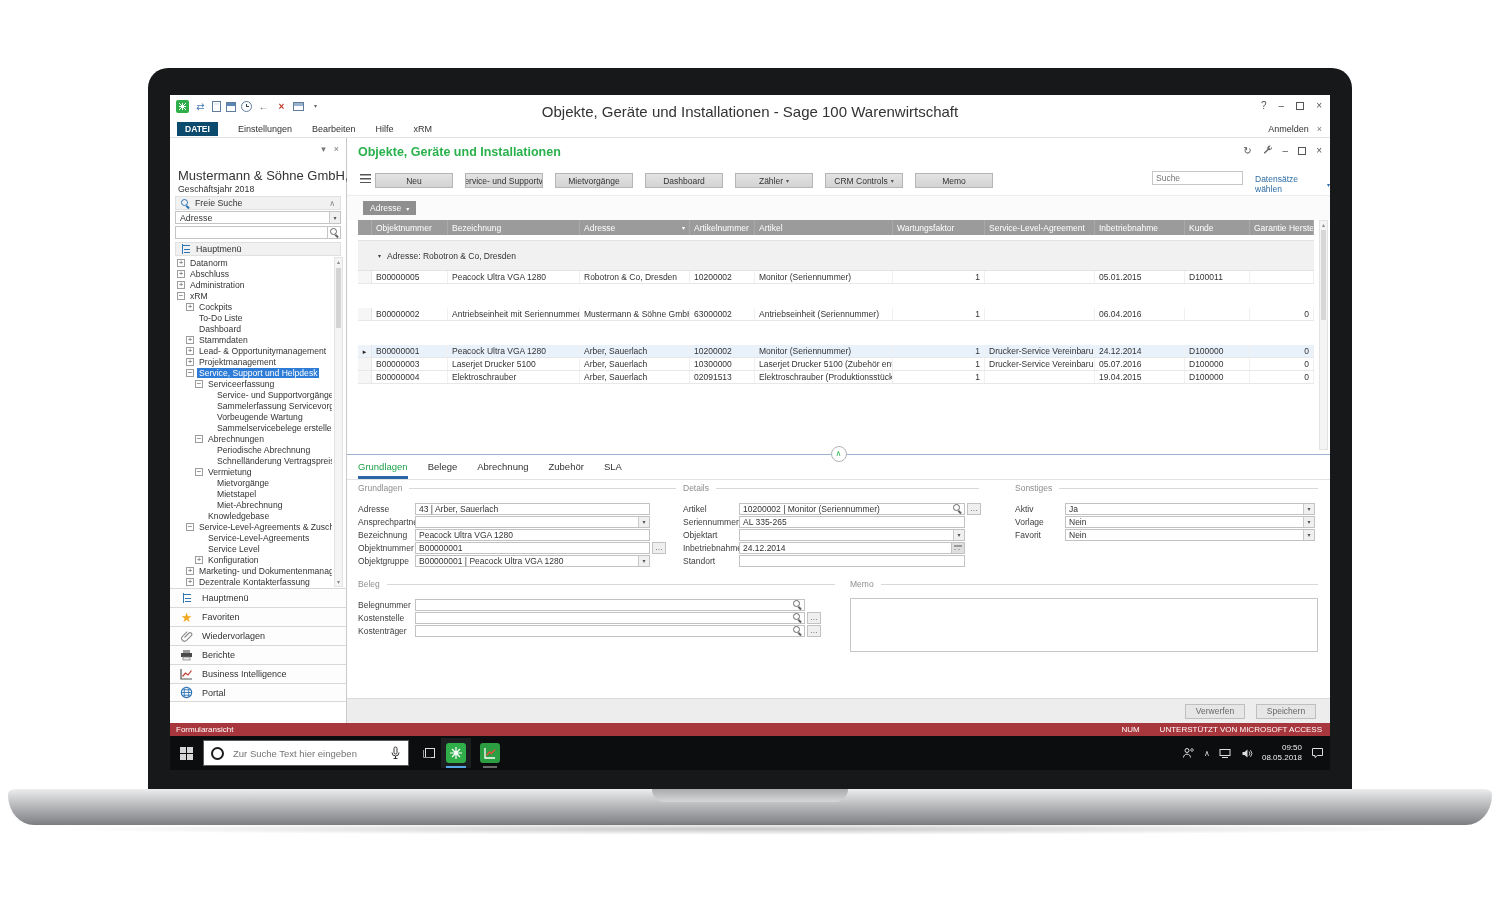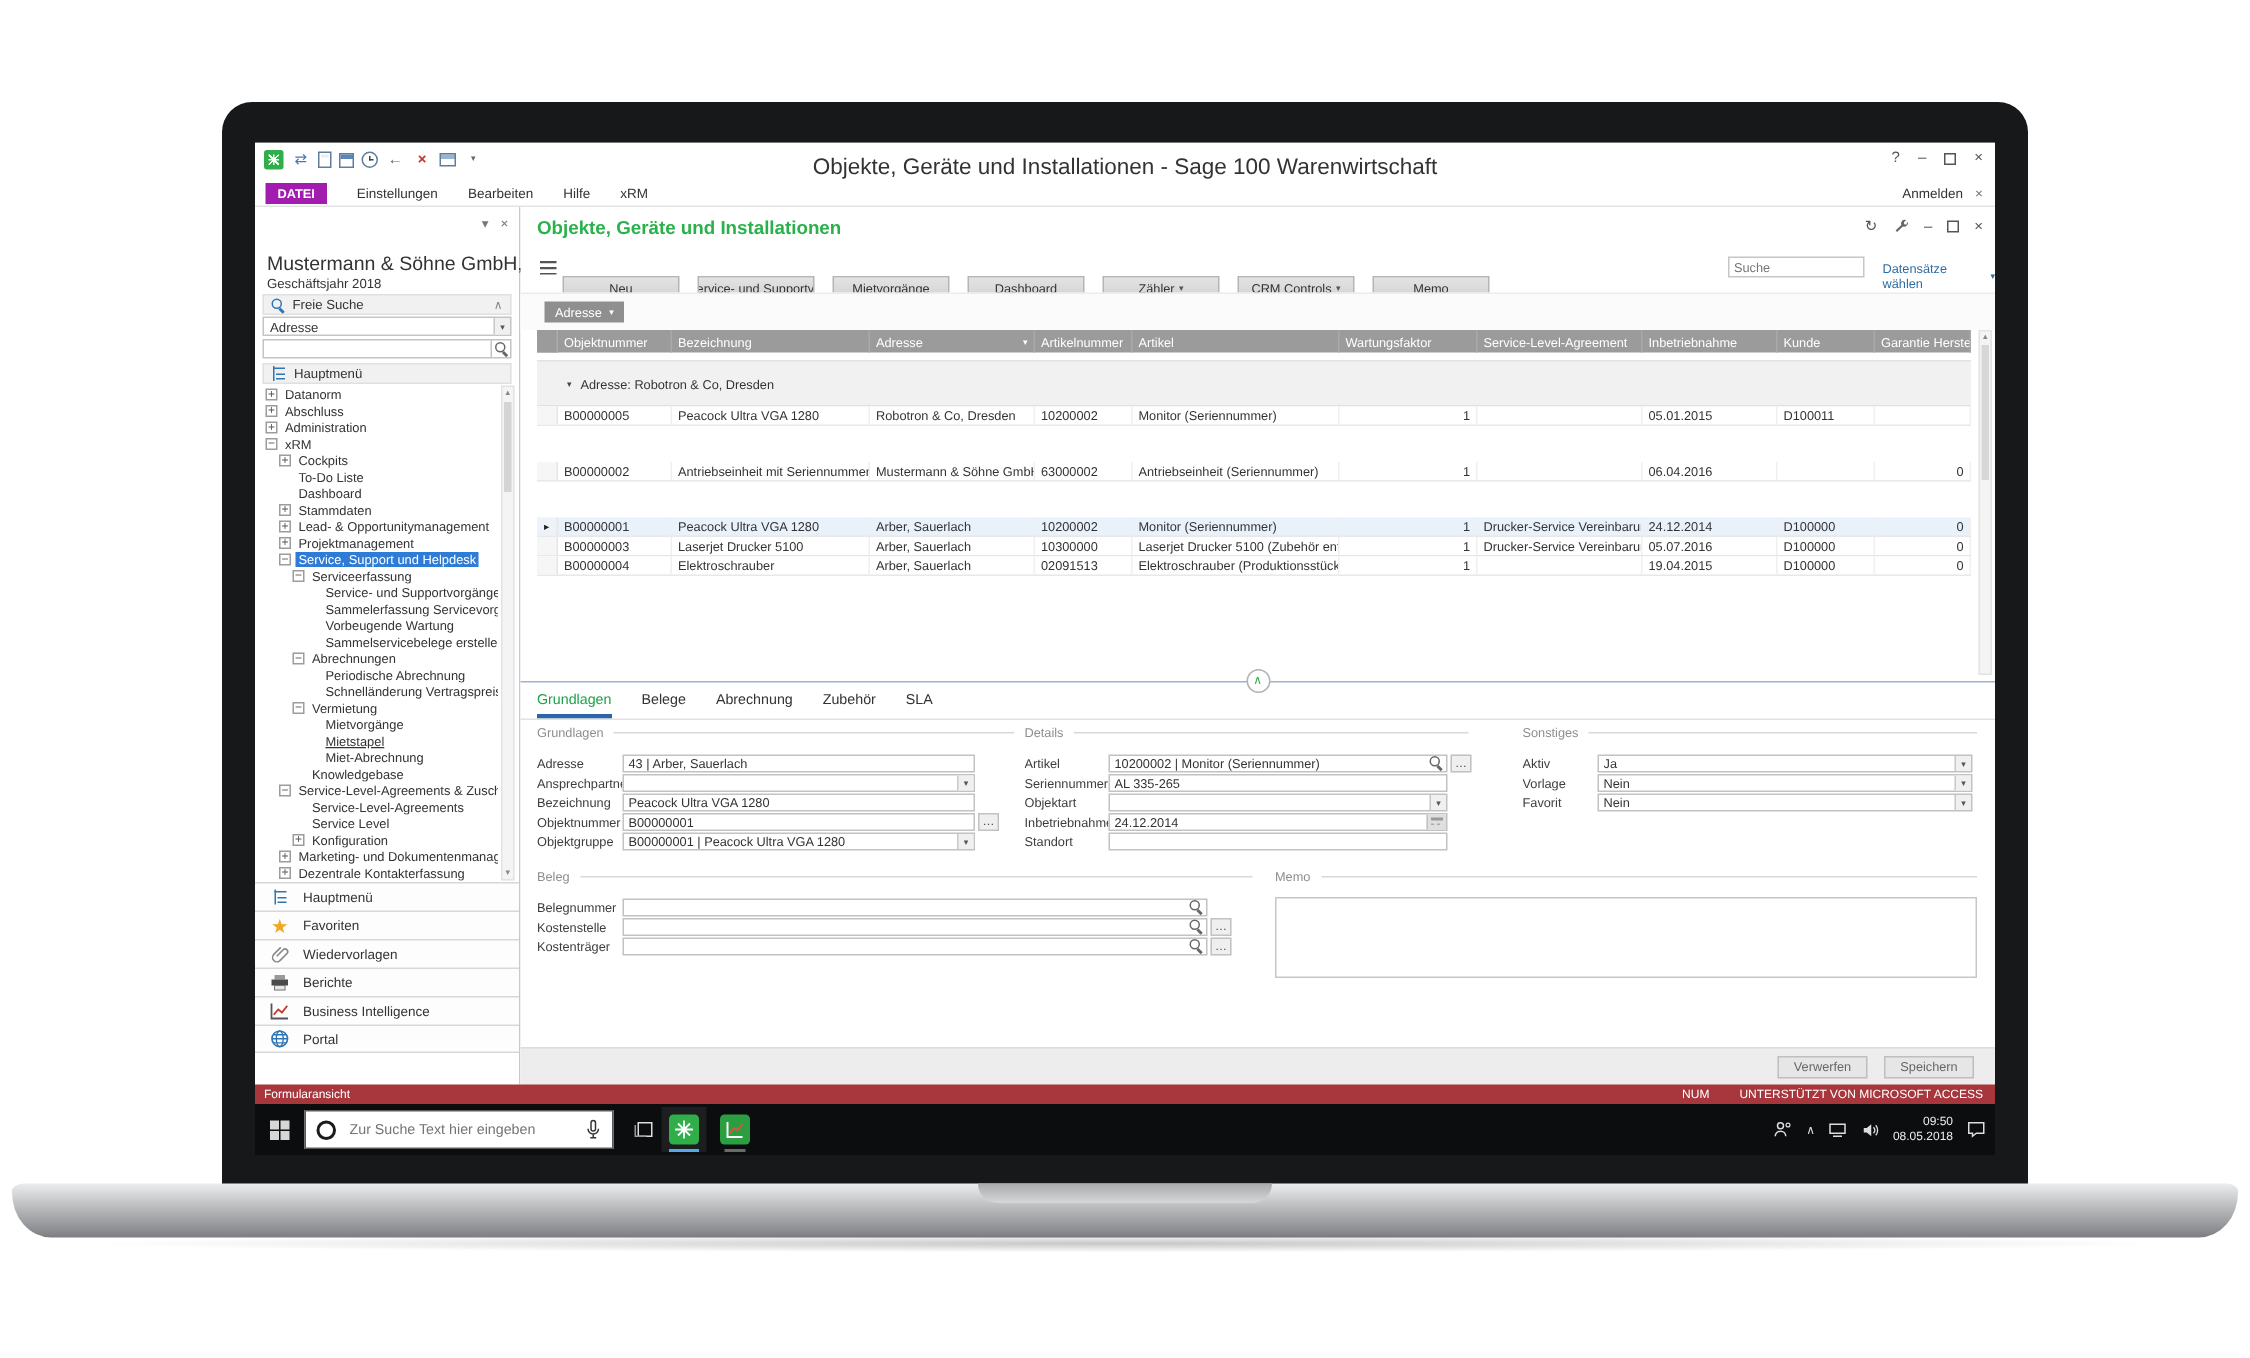--- a/index.html
+++ b/index.html
@@ -37,21 +37,21 @@
   .ico-calc{width:9px;height:11px;background:linear-gradient(#eaeef3,#eaeef3) 1px 1px/5px 2px no-repeat,#fff;}
   .ico-cal{width:10px;height:10px;background:linear-gradient(#5b87b8,#5b87b8) 0 0/10px 3px no-repeat,#fff;}
   .ico-clock{width:11px;height:11px;border-radius:50%;position:relative;background:#fff;}
   .ico-clock::before{content:"";position:absolute;left:4px;top:2px;width:1px;height:3px;background:#345;}
   .ico-clock::after{content:"";position:absolute;left:4px;top:4px;width:3px;height:1px;background:#345;}
   .ico-winm{width:11px;height:9px;background:linear-gradient(#9bb3cc,#9bb3cc) 0 0/11px 3px no-repeat,#fff;}
   .wtitle{position:absolute;left:0;right:0;top:8px;text-align:center;font-size:15px;color:#333;}
   .wc{position:absolute;right:8px;top:5px;display:flex;gap:12px;align-items:center;color:#555;font-size:10px;}
   .ico-restore{display:inline-block;width:8px;height:8px;border:1px solid #555;}
   .menubar{position:relative;height:16px;display:flex;align-items:center;font-size:9px;color:#333;}
-  .mdatei{background:#a21caf;color:#fff;padding:2px 8px;margin-left:7px;font-weight:bold;font-size:8.5px;}
+  .mdatei{background:#0c4a6e;color:#fff;padding:2px 8px;margin-left:7px;font-weight:bold;font-size:8.5px;}
   .mitem{margin-left:20px;}
   .anmelden{position:absolute;right:8px;display:flex;gap:8px;align-items:center;color:#333;}
   .anmelden .x{color:#777;font-size:9px;}
 
   .appbody{position:absolute;left:0;top:42px;right:0;bottom:13px;display:flex;border-top:1px solid #e3e3e3;}
 
   
   .sidebar{position:relative;width:177px;background:#fff;border-right:1px solid #c9c9c9;flex:none;}
   .spctl{position:absolute;top:6px;right:7px;display:flex;gap:8px;color:#777;font-size:9px;}
   .company{position:absolute;top:30px;left:8px;font-size:13px;color:#333;white-space:nowrap;}
@@ -98,21 +98,21 @@
   .bico{width:13px;height:13px;flex:none;display:flex;align-items:center;justify-content:center;}
 
   
   .main{position:relative;flex:1;background:#fff;}
   .mtitle{position:absolute;left:11px;top:7px;font-size:12.5px;font-weight:bold;color:#2bb14c;}
   .mwc{position:absolute;right:8px;top:7px;display:flex;gap:10px;align-items:center;color:#555;font-size:10px;}
   .hamb{position:absolute;left:13px;top:36px;width:11px;height:9px;
     background:linear-gradient(#555,#555) 0 0/11px 1.5px no-repeat,
     linear-gradient(#555,#555) 0 4px/11px 1.5px no-repeat,
     linear-gradient(#555,#555) 0 8px/11px 1.5px no-repeat;}
-  .tbtns{position:absolute;left:28px;top:46px;display:flex;gap:12px;}
+  .tbtns{position:absolute;left:28px;top:35px;display:flex;gap:12px;}
   .tbtn{width:78px;height:15px;background:linear-gradient(#e3e3e3,#d3d3d3);border:1px solid #b5b5b5;
     font-size:8.5px;color:#333;display:flex;align-items:center;justify-content:center;gap:3px;
     white-space:nowrap;overflow:hidden;}
   .tbtn-dd{font-size:6px;color:#555;}
   .msearch{position:absolute;left:805px;top:33px;width:91px;height:14px;border:1px solid #c6c6c6;
     font-size:8.5px;padding:0 3px;color:#333;outline:none;font-family:"Liberation Sans",sans-serif;}
   .recsel{position:absolute;left:908px;top:36px;font-size:8.5px;color:#2e6da4;display:flex;gap:4px;align-items:center;}
   .recsel .dd{font-size:6px;}
   .chiprow{position:absolute;left:0;right:0;top:57px;height:25px;background:#fbfbfb;border-top:1px solid #ececec;}
   .chip{position:absolute;left:16px;top:5px;height:14px;background:#8f8f8f;color:#fff;font-size:8.5px;
@@ -352,21 +352,21 @@
                   <span class="tlbl">Schnelländerung Vertragspreise</span>
                 </div>
                 <div class="trow" style="padding-left: 21px;">
                   <span class="exp">−</span>
                   <span class="tlbl">Vermietung</span>
                 </div>
                 <div class="trow" style="padding-left: 30px;">
                   <span class="exp noexp"></span>
                   <span class="tlbl">Mietvorgänge</span>
                 </div>
-                <div class="trow" style="padding-left: 30px; text-decoration: underline;">
+                <div class="trow" style="padding-left: 30px;">
                   <span class="exp noexp"></span>
                   <span class="tlbl">Mietstapel</span>
                 </div>
                 <div class="trow" style="padding-left: 30px;">
                   <span class="exp noexp"></span>
                   <span class="tlbl">Miet-Abrechnung</span>
                 </div>
                 <div class="trow" style="padding-left: 21px;">
                   <span class="exp noexp"></span>
                   <span class="tlbl">Knowledgebase</span>

